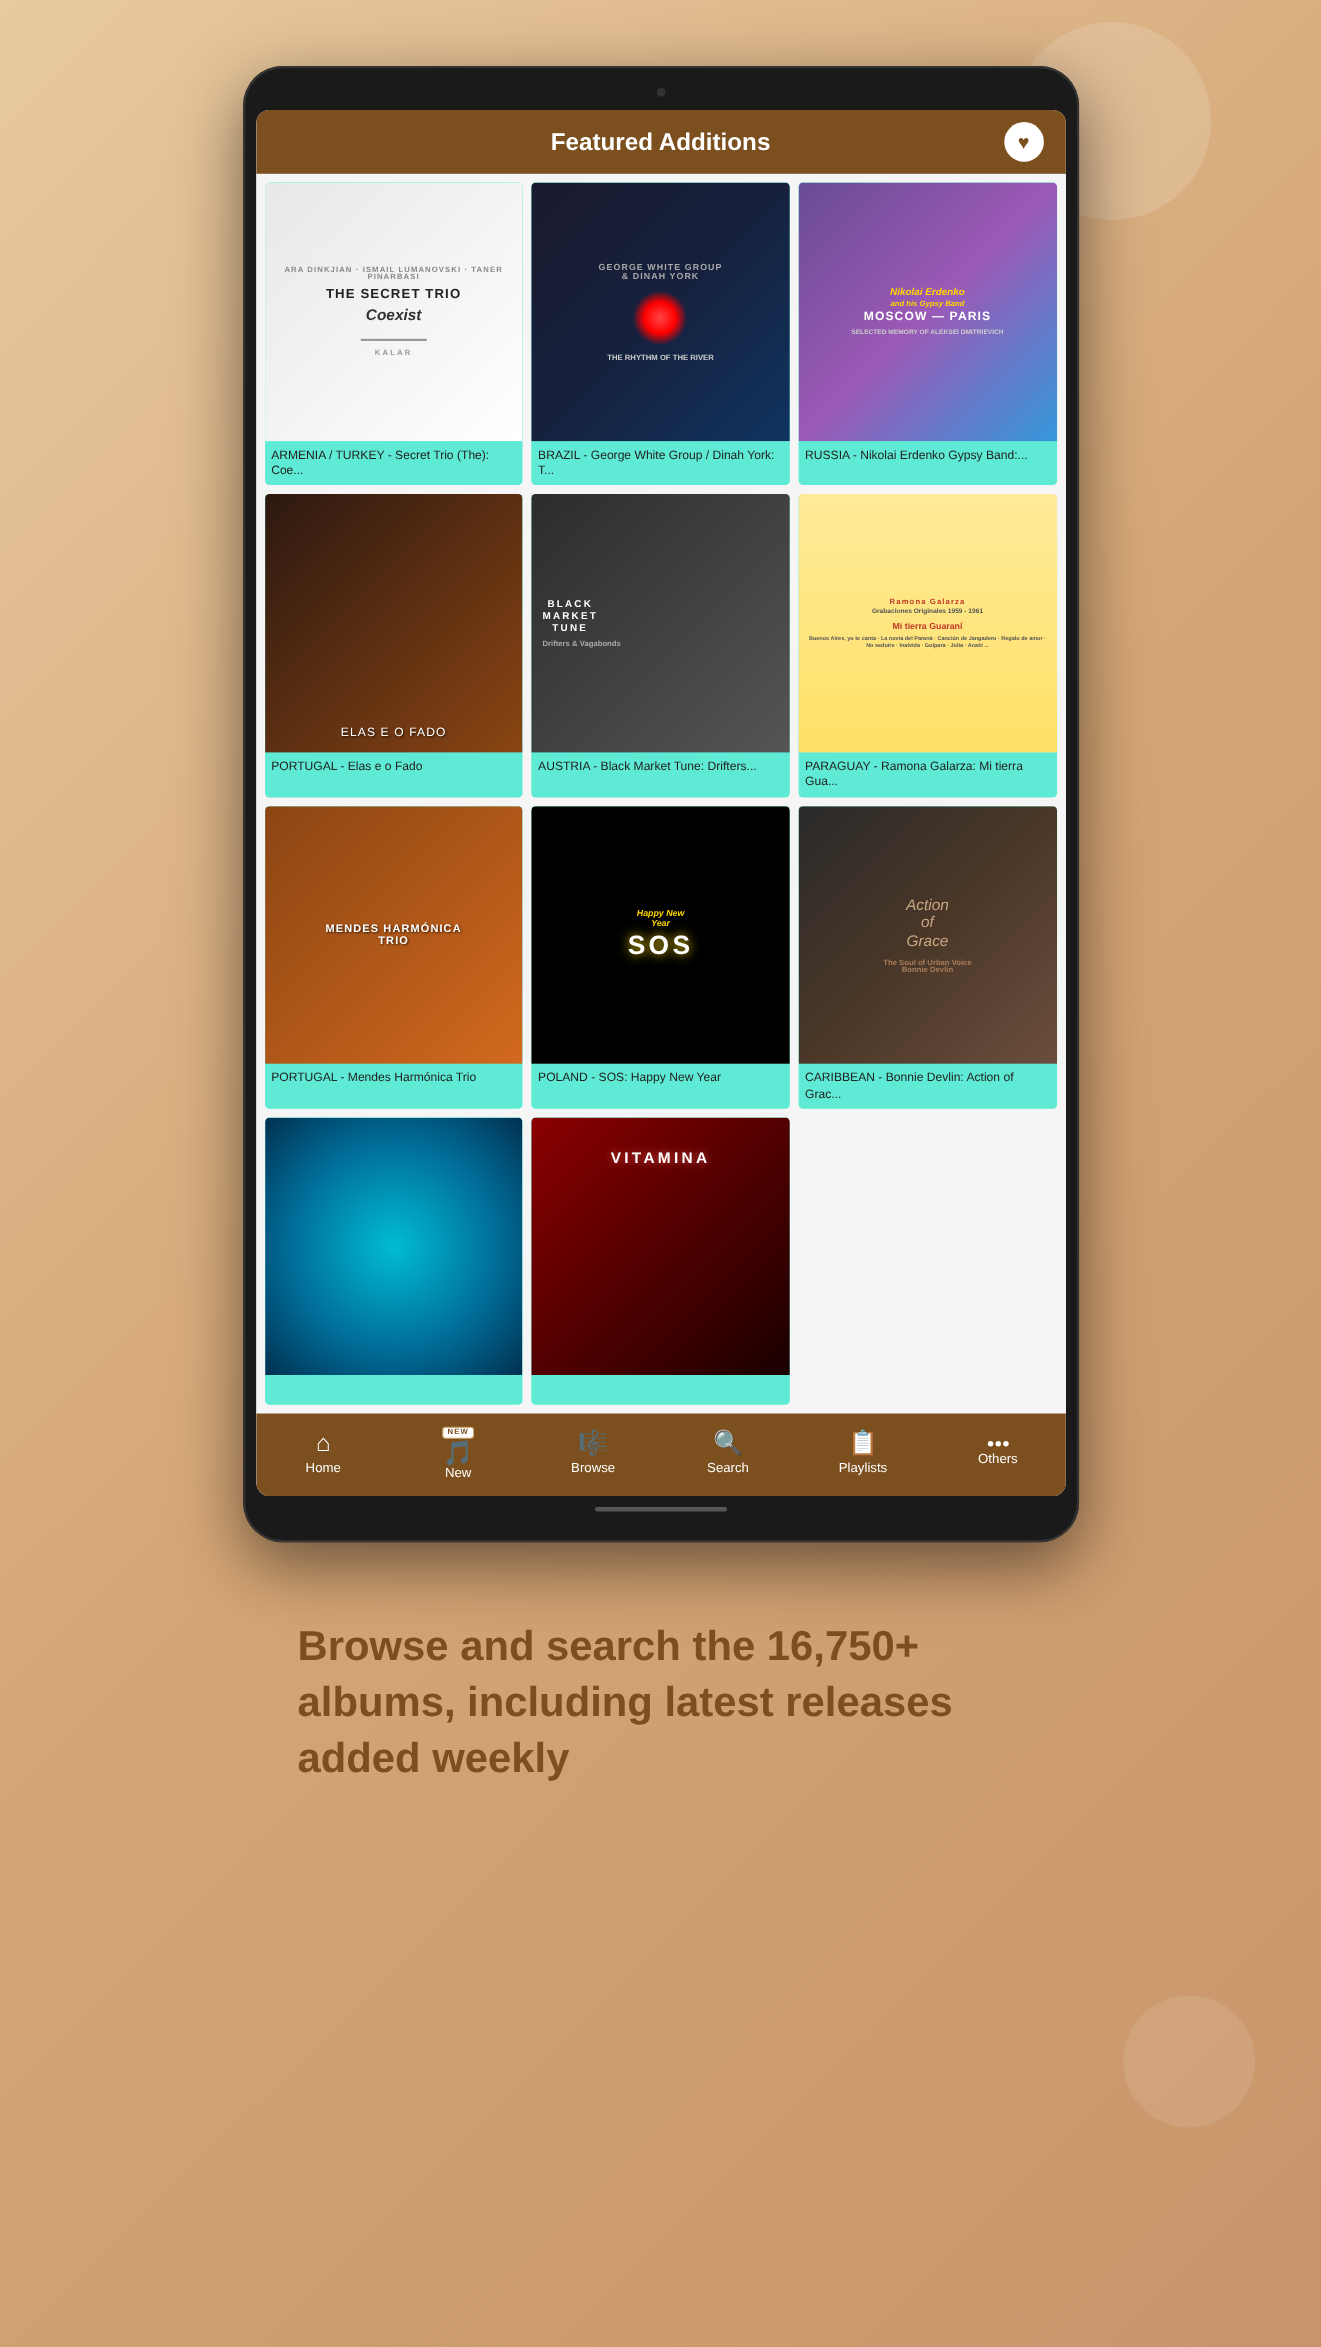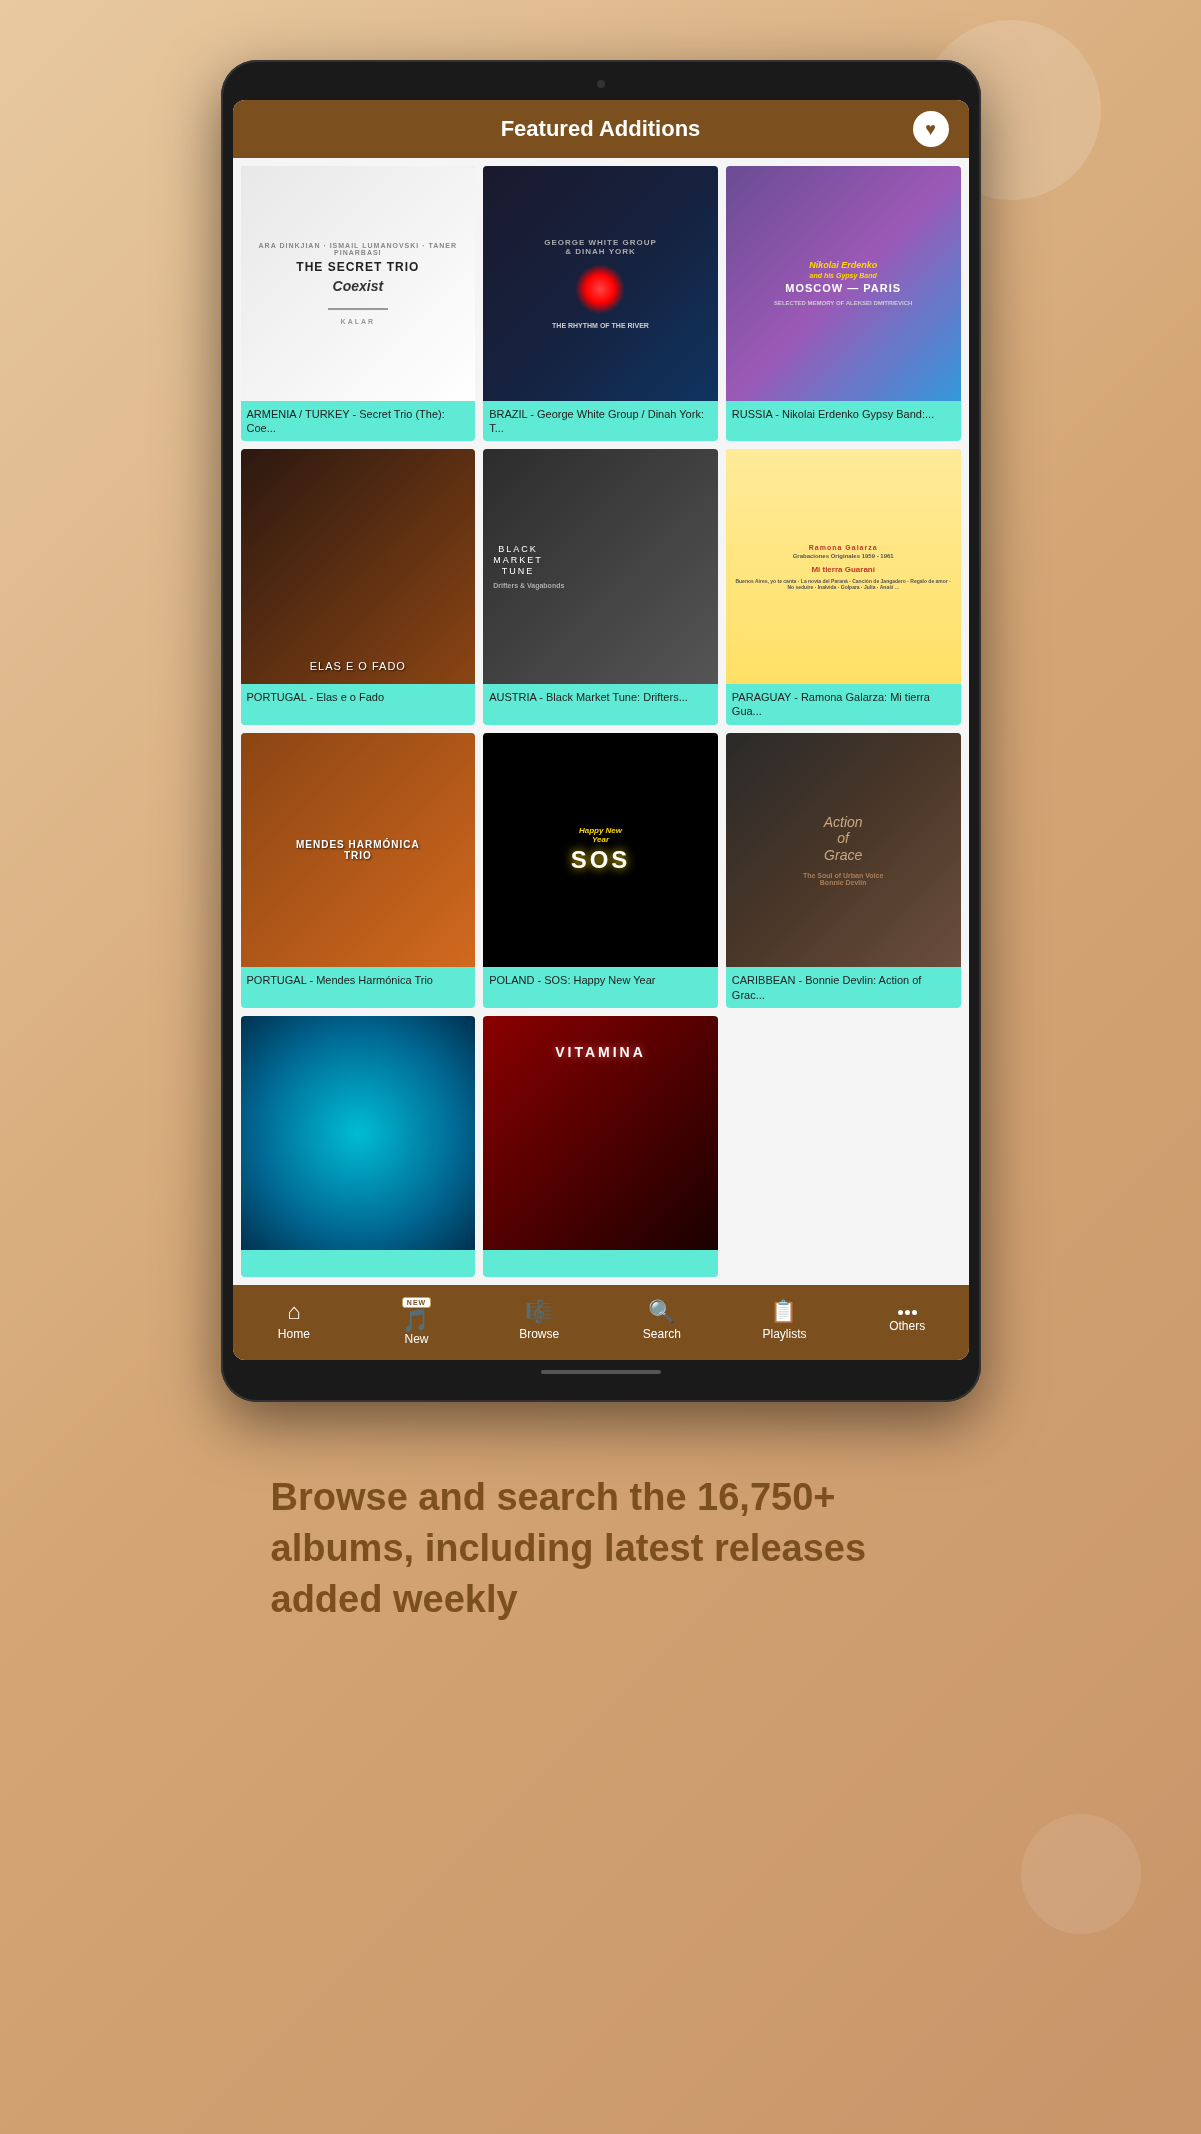--- a/index.html
+++ b/index.html
@@ -282,21 +282,21 @@
           <div class="album-cover-inner" style="flex-direction:column; justify-content:flex-end; padding-bottom:12px;">
             <div style="font-size:11px; font-weight:400; color:#fff; text-shadow: 1px 1px 2px rgba(0,0,0,0.8); letter-spacing:1px;">ELAS E O FADO</div>
           </div>
         </div>
         <div class="album-label">PORTUGAL - Elas e o Fado</div>
       </div>
 
       <div class="album-item">
         <div class="album-cover cover-5">
           <div class="album-cover-inner" style="flex-direction:column; align-items:flex-start; gap:2px; padding:10px;">
-            <div style="font-size:9px; font-weight:400; color:#fff; letter-spacing:2px; line-height:1.2;">BLACK<br>MARKET<br>TUNE</div>
+            <div style="font-size:9px; font-weight:700; color:#fff; letter-spacing:2px; line-height:1.2;">BLACK<br>MARKET<br>TUNE</div>
             <div style="font-size:7px; color:#aaa; margin-top:4px;">Drifters &amp; Vagabonds</div>
           </div>
         </div>
         <div class="album-label">AUSTRIA - Black Market Tune: Drifters...</div>
       </div>
 
       <div class="album-item">
         <div class="album-cover" style="background: linear-gradient(135deg, #e8d5c4 0%, #f5e6d0 100%);">
           <div class="album-cover-inner" style="flex-direction:column; align-items:center; gap:2px; background: linear-gradient(to bottom, #ffeb99 0%, #ffe066 100%); position:relative;">
             <div style="font-size:7px; font-weight:700; color:#c0392b; text-align:center; letter-spacing:1px;">Ramona Galarza</div>

